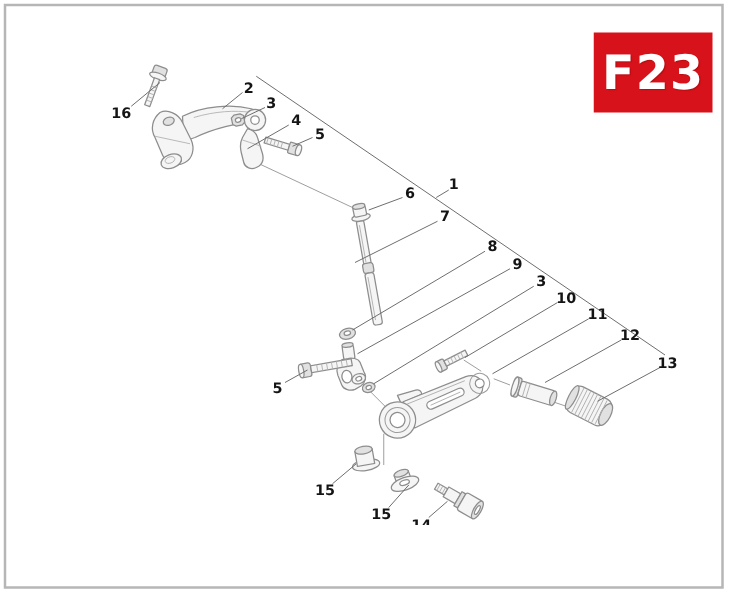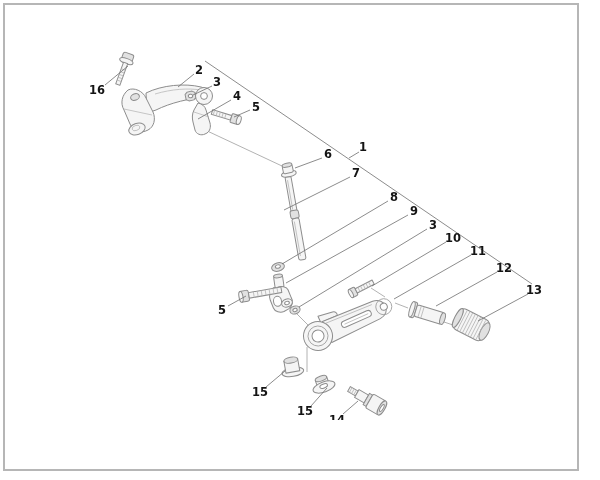--- a/index.html
+++ b/index.html
@@ -216,13 +216,16 @@
         <text x="222" y="314" text-anchor="middle" fill="#141414" class="callout">5</text>
         <line x1="266" y1="387" x2="285" y2="371" stroke="#6e6e6e" stroke-width="0.8"></line>
         <text x="260" y="396" text-anchor="middle" fill="#141414" class="callout">15</text>
         <line x1="311" y1="406" x2="327" y2="388" stroke="#6e6e6e" stroke-width="0.8"></line>
         <text x="305" y="415" text-anchor="middle" fill="#141414" class="callout">15</text>
         <line x1="343" y1="414" x2="358" y2="401" stroke="#6e6e6e" stroke-width="0.8"></line>
         <text x="337" y="424" text-anchor="middle" fill="#141414" class="callout" clip-path="url(#co-clip-18)">14</text>
       </g>
   </svg>
 
+  <div class="badge" style="background: rgb(216, 18, 26); color: rgb(255, 255, 255);">
+    <span>F23</span>
+  </div>
 </div>
 
 </body></html>

